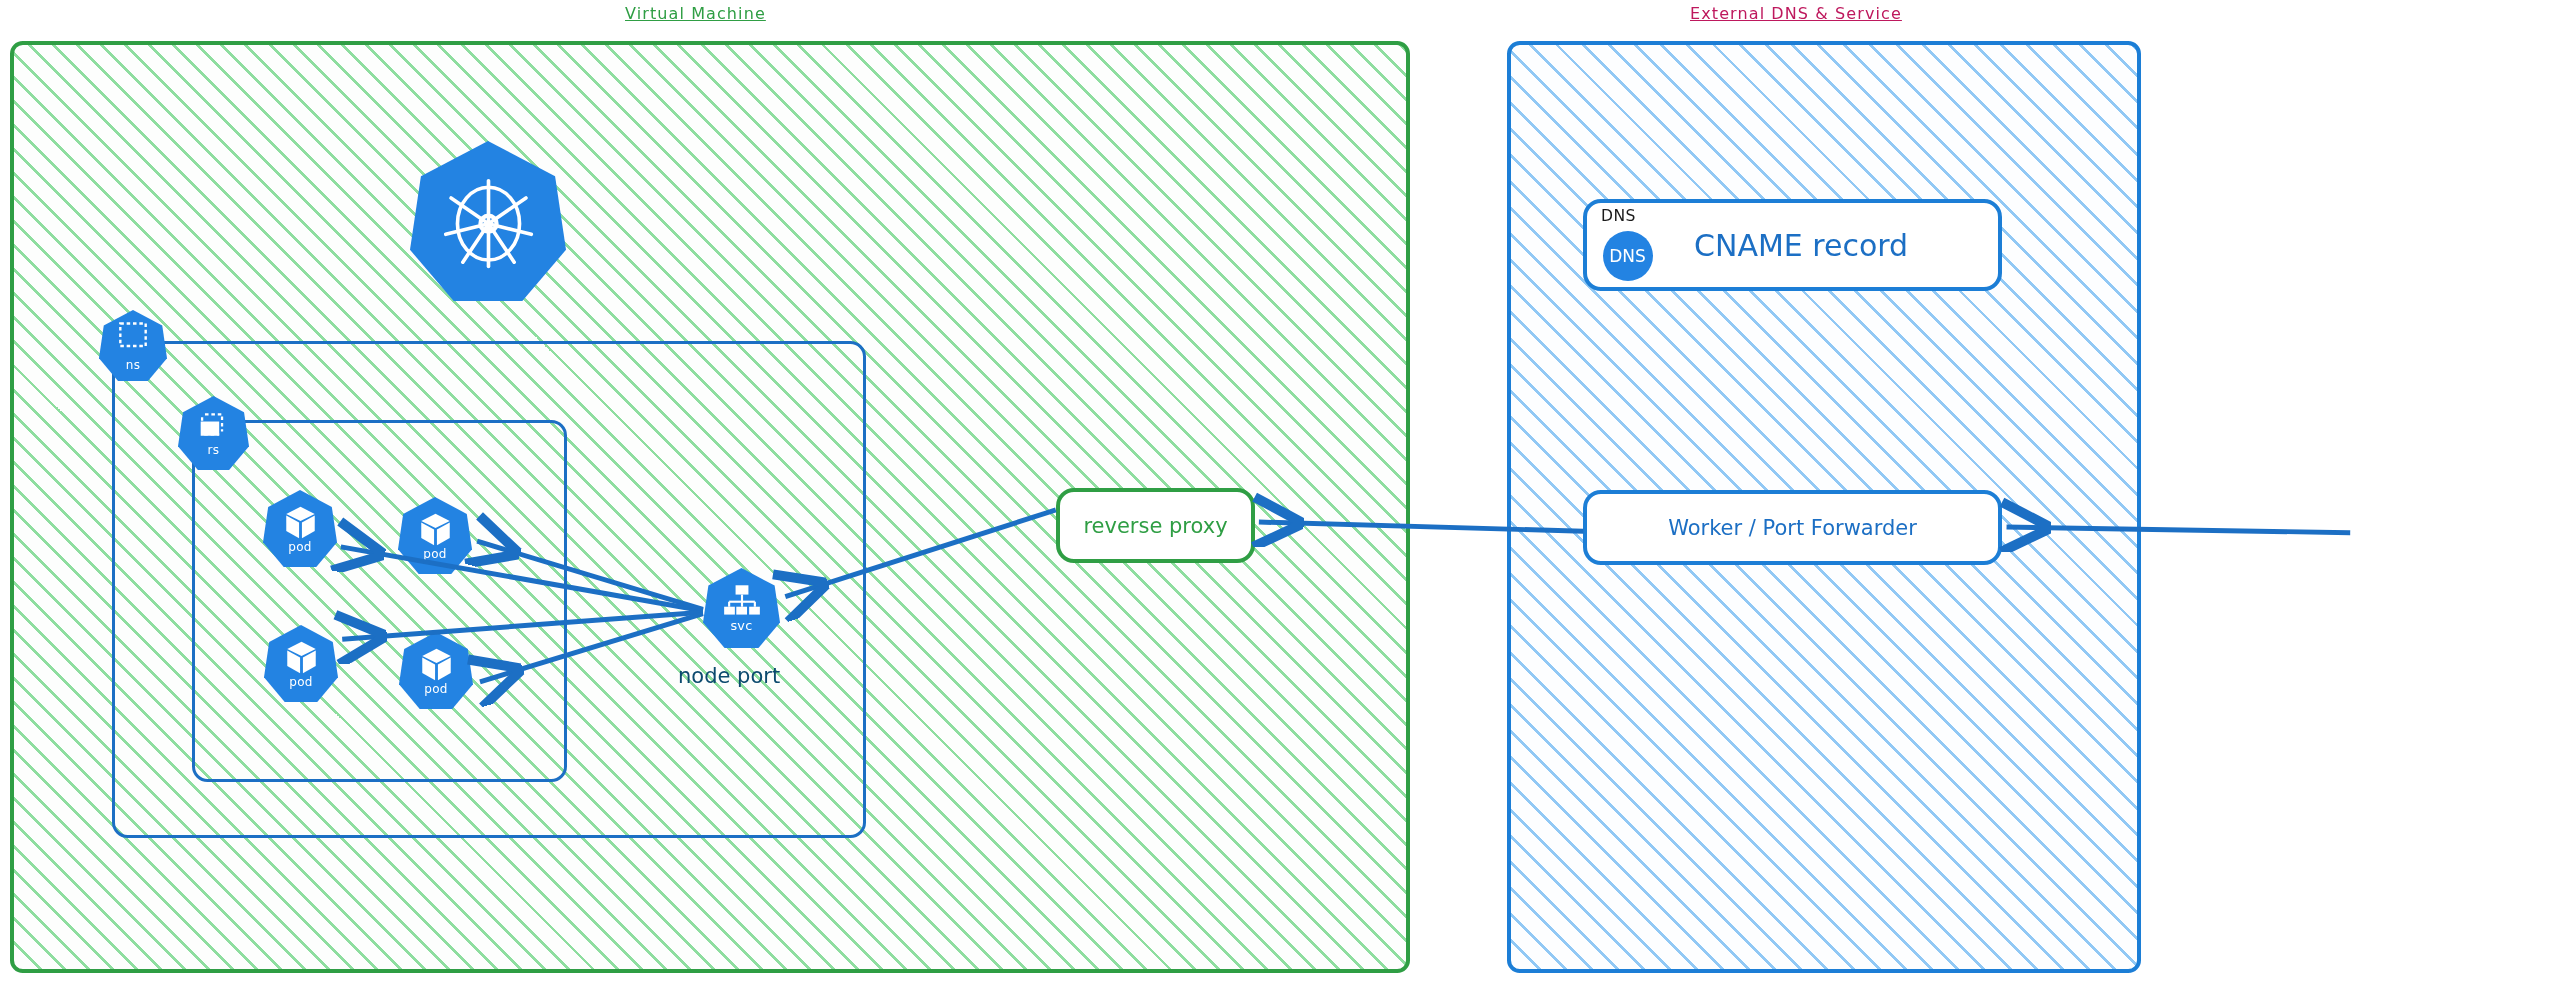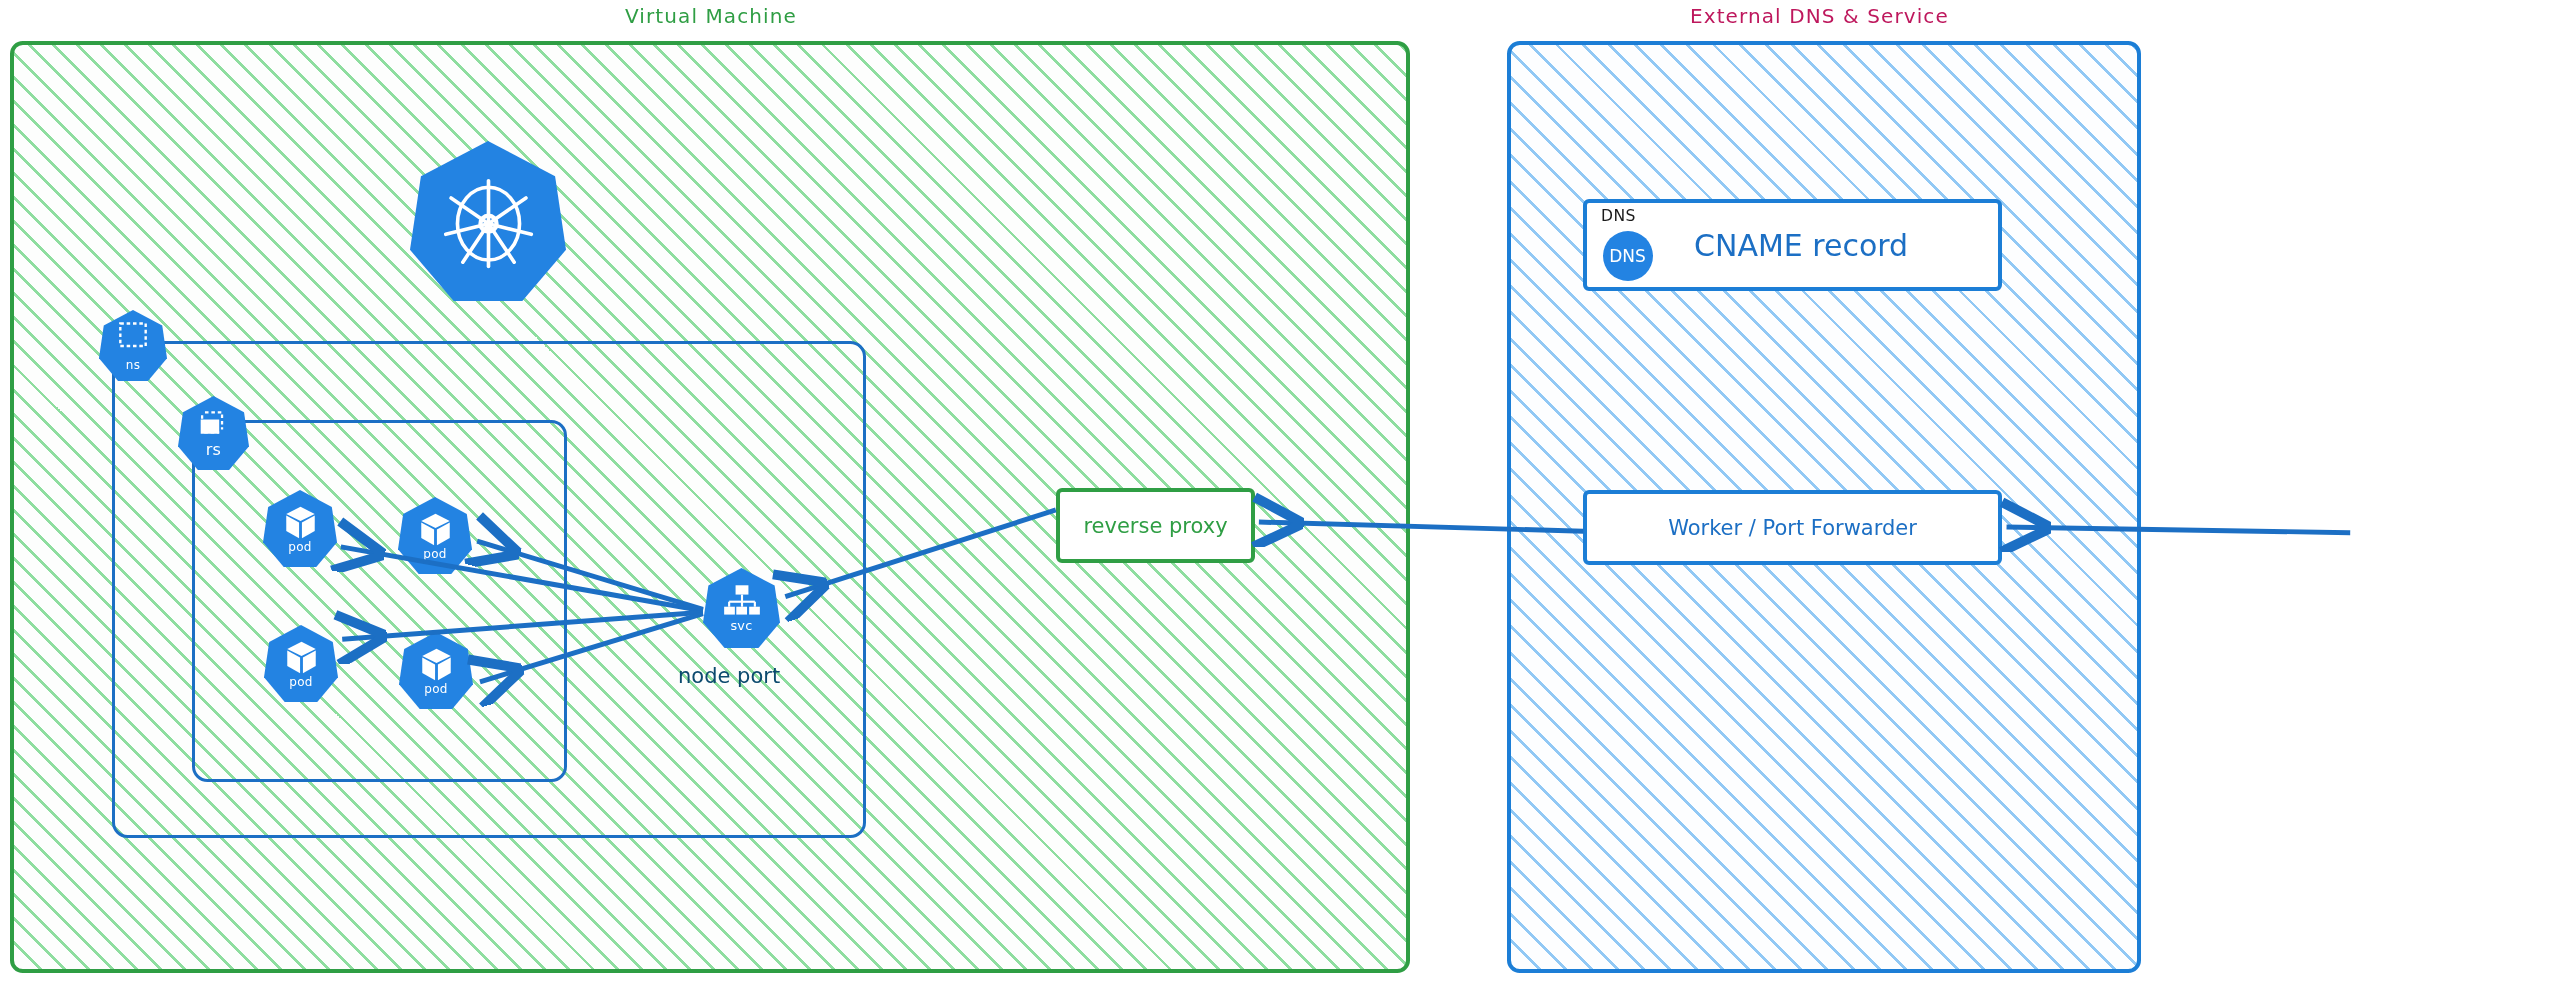--- a/index.html
+++ b/index.html
@@ -8,23 +8,24 @@
     background: #ffffff;
     font-family: "DejaVu Sans", sans-serif;
     overflow: hidden;
   }
   #stage { position: relative; width: 2576px; height: 983px; }
 
   
   .zone-title {
     position: absolute;
     font-family: "DejaVu Sans", sans-serif;
-    font-size: 20px;
+    font-size: 16px;
     letter-spacing: 1.1px;
     white-space: nowrap;
+    text-decoration: underline;
   }
   #vm-title  { left: 625px;  top: 3.6px;  color: #2f9e44; }
   #ext-title { left: 1690px; top: 3.6px;  color: #be185d; }
 
   
   .zone {
     position: absolute;
     border-radius: 12.8px;
   }
   #vm-zone {
@@ -87,21 +88,21 @@
   #k8s-logo {
     left: 410px; top: 141px; width: 156px; height: 160px;
   }
 
   
   #ns-icon { left: 99px; top: 310px; width: 68px; height: 71px; gap: 8px; }
   #ns-icon .hex-label { font-size: 12px; margin-top: 0.7px; }
 
   
   #rs-icon { left: 178px; top: 396px; width: 71px; height: 74px; }
-  #rs-icon .hex-label { font-size: 16px; margin-top: 0.7px; }
+  #rs-icon .hex-label { font-size: 12px; margin-top: 0.7px; }
 
   
   .pod-icon { width: 74px; height: 77px; }
   .pod-icon .hex-label { font-size: 12px; margin-top: 0px; }
   #pod-1 { left: 263px;  top: 490px; }
   #pod-2 { left: 398px;  top: 497px; }
   #pod-3 { left: 264px;  top: 625px; }
   #pod-4 { left: 399px;  top: 632px; }
 
   
@@ -110,21 +111,21 @@
   #nodeport-label {
     position: absolute; left: 678px; top: 664px;
     font-size: 21px; color: #0c4a6e;
     font-family: "DejaVu Sans", sans-serif;
     white-space: nowrap;
   }
 
   
   .node-box {
     position: absolute;
-    border-radius: 6px;
+    border-radius: 18px;
     background: #ffffff;
     display: flex;
     align-items: center;
     justify-content: center;
   }
   #reverse-proxy-box {
     left: 1056px; top: 488px; width: 199px; height: 75px;
     border: 4.3px solid #2f9e44;
   }
   #reverse-proxy-box .node-label { color: #2f9e44; font-size: 21px; }

